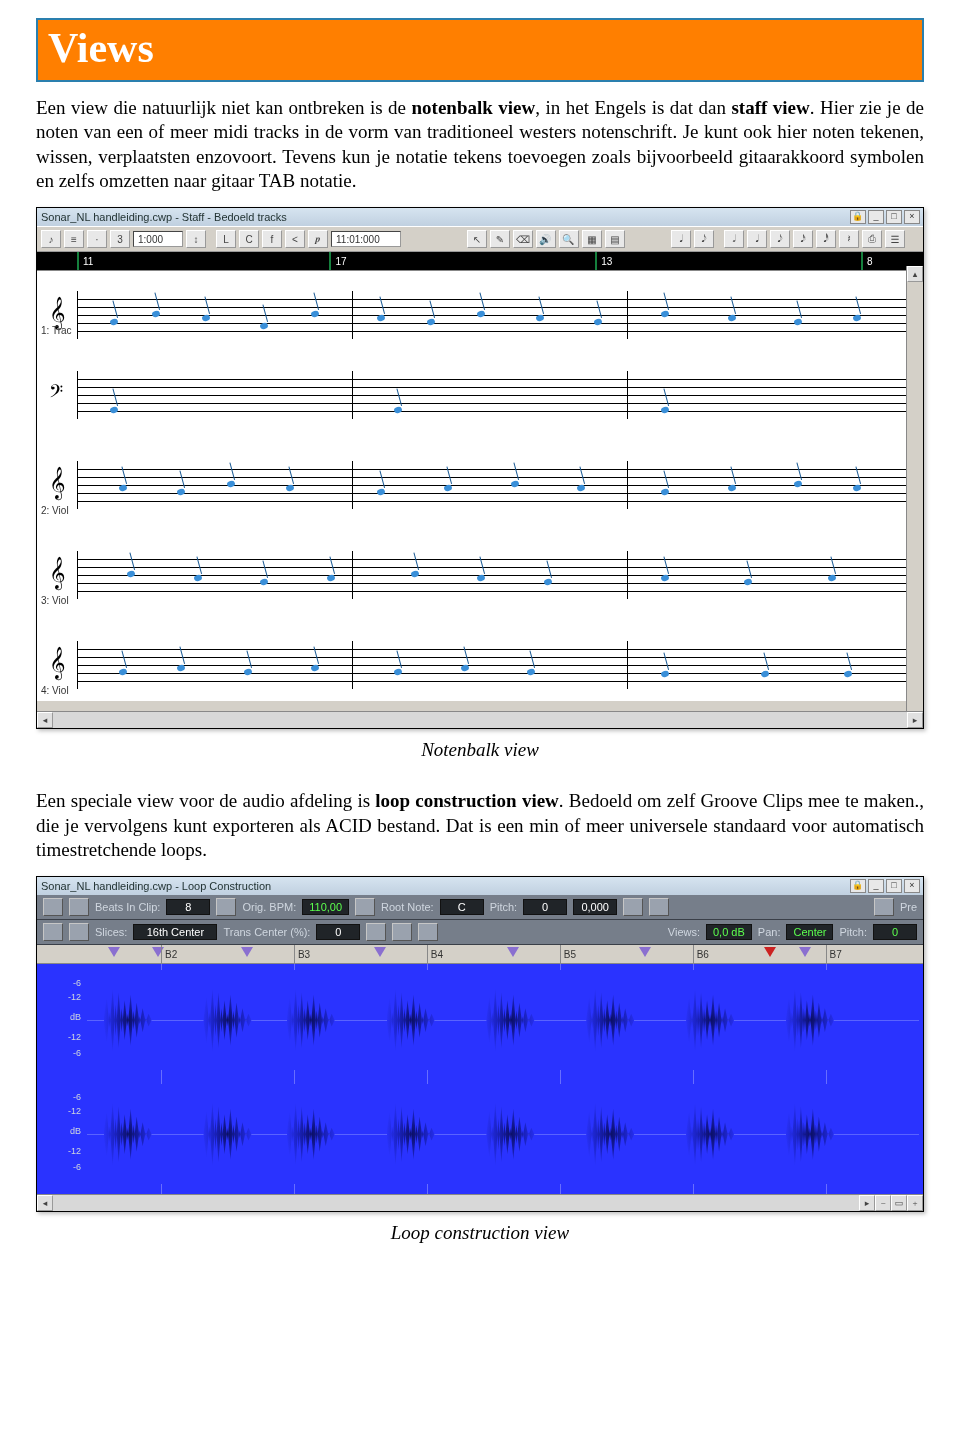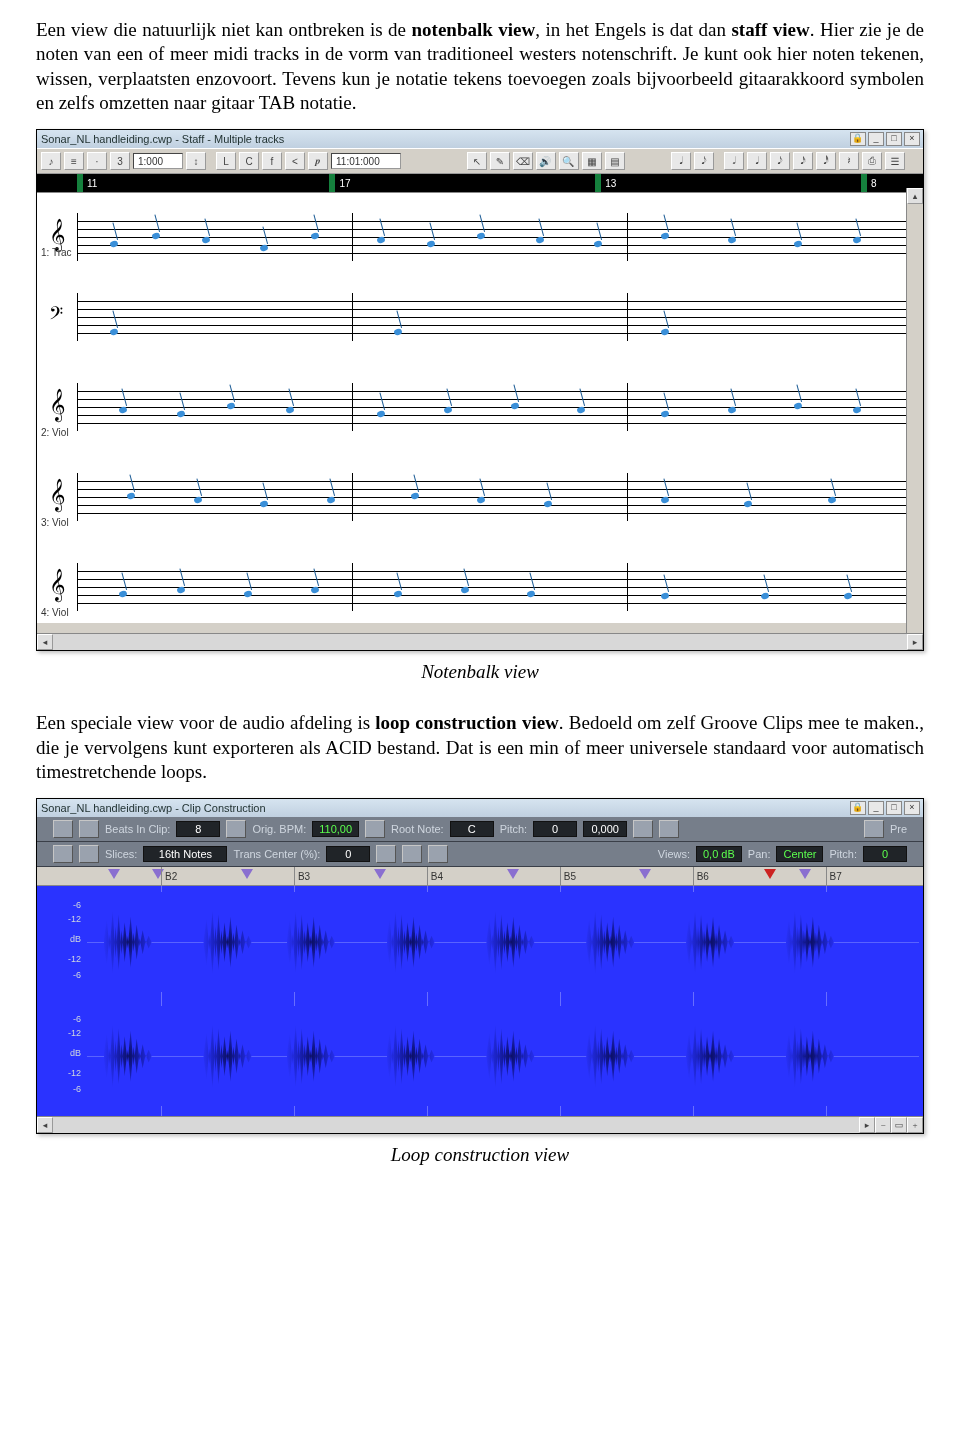--- a/index.html
+++ b/index.html
@@ -86,21 +86,21 @@
   .tsep { width:4px; }
   .tinput {
     height: 14px; background:#fff; border:1px inset #999; padding:0 4px;
     font-size:10px; display:inline-flex; align-items:center; min-width:40px;
   }
   .ruler {
     background: #000; height: 18px; position: relative; color:#fff;
     font-family: Tahoma, sans-serif; font-size:10px;
   }
   .ruler .seg {
-    position:absolute; top:0; bottom:0; border-left:6px solid #15803d;
+    position:absolute; top:0; bottom:0; border-left:2px solid #15803d;
     display:flex; align-items:center; padding-left:4px;
   }
   .staffarea {
     background: #fff; height: 430px; position: relative; overflow:hidden;
     border-top:1px solid #888;
   }
   .staffblock {
     position:absolute; left:40px; right:12px; height:48px;
   }
   .stafflines span {
@@ -134,21 +134,21 @@
     width:16px; height:16px; background:#e0e0e0; border:1px solid #999;
     border-top-color:#fff; border-left-color:#fff; font-size:9px;
     display:flex; align-items:center; justify-content:center; color:#444;
     box-sizing: border-box;
   }
   .scrolltrack { flex:1; background:#d8d8d8; }
 
   
   .paramrow {
     background:#767e8a; color:#e8e8e8; font:11px Tahoma,sans-serif;
-    height:20px; display:flex; align-items:center; gap:6px; padding:2px 16px;
+    height:20px; display:flex; align-items:center; gap:6px; padding:2px 6px;
     border-bottom:1px solid #3a3f48;
   }
   .paramrow .lbl { color:#cfd6df; }
   .paramrow .vbox {
     background:#202428; color:#fff; padding:1px 6px; border:1px solid #111;
     min-width:30px; text-align:center; font-size:11px;
   }
   .paramrow .vbox.green { color:#5cff4e; }
   .paramrow .icon {
     width:18px; height:16px; background:#9aa2ae; border:1px solid #555;
@@ -196,28 +196,31 @@
   .loop-hscroll {
     height:16px; background:#d4d0c8; display:flex; border-top:1px solid #888;
   }
   .zoombox { display:flex; margin-left:auto; }
 </style>
 </head>
 <body>
 
 <div class="page">
 
+  <div class="banner">
+    <h1>Views</h1>
+  </div>
 
   <p class="body">
     <span>Een view die natuurlijk niet kan ontbreken is de </span><span class="bold">notenbalk view</span><span>, in het Engels is dat dan </span><span class="bold">staff view</span><span>. Hier zie je de noten van een of meer midi tracks in de vorm van traditioneel westers notenschrift. Je kunt ook hier noten tekenen, wissen, verplaatsten enzovoort. Tevens kun je notatie tekens toevoegen zoals bijvoorbeeld gitaarakkoord symbolen en zelfs omzetten naar gitaar TAB notatie.</span>
   </p>
 
   <div class="shot" style="height:520px; position:relative;">
     <div class="titlebar">
-      <span>Sonar_NL handleiding.cwp - Staff - Multiple tracks</span>
+      <span>Sonar_NL handleiding.cwp - Staff - Bedoeld tracks</span>
       <div class="winbtns">
         <span>🔒</span>
         <span>_</span>
         <span>□</span>
         <span>×</span>
       </div>
     </div>
     <div class="toolbar">
       <span class="tbtn">♪</span>
       <span class="tbtn">≡</span>
@@ -410,21 +413,21 @@
   </div>
 
   <div class="caption">Notenbalk view</div>
 
   <p class="body">
     <span>Een speciale view voor de audio afdeling is </span><span class="bold">loop construction view</span><span>. Bedoeld om zelf Groove Clips mee te maken., die je vervolgens kunt exporteren als ACID bestand. Dat is een min of meer universele standaard voor automatisch  timestretchende loops.</span>
   </p>
 
   <div class="shot" style="position:relative;">
     <div class="titlebar">
-      <span>Sonar_NL handleiding.cwp - Clip Construction</span>
+      <span>Sonar_NL handleiding.cwp - Loop Construction</span>
       <div class="winbtns">
         <span>🔒</span>
         <span>_</span>
         <span>□</span>
         <span>×</span>
       </div>
     </div>
 
     <div class="paramrow">
       <span class="icon"></span>
@@ -444,21 +447,21 @@
       <span class="icon"></span>
       <span style="flex:1"></span>
       <span class="icon"></span>
       <span class="lbl">Pre</span>
     </div>
 
     <div class="paramrow">
       <span class="icon"></span>
       <span class="icon"></span>
       <span class="lbl">Slices:</span>
-      <span class="vbox" style="min-width:70px;">16th Notes</span>
+      <span class="vbox" style="min-width:70px;">16th Center</span>
       <span class="lbl">Trans Center (%):</span>
       <span class="vbox">0</span>
       <span class="icon"></span>
       <span class="icon"></span>
       <span class="icon"></span>
       <span style="flex:1"></span>
       <span class="lbl">Views:</span>
       <span class="vbox green">0,0 dB</span>
       <span class="lbl">Pan:</span>
       <span class="vbox green">Center</span>

